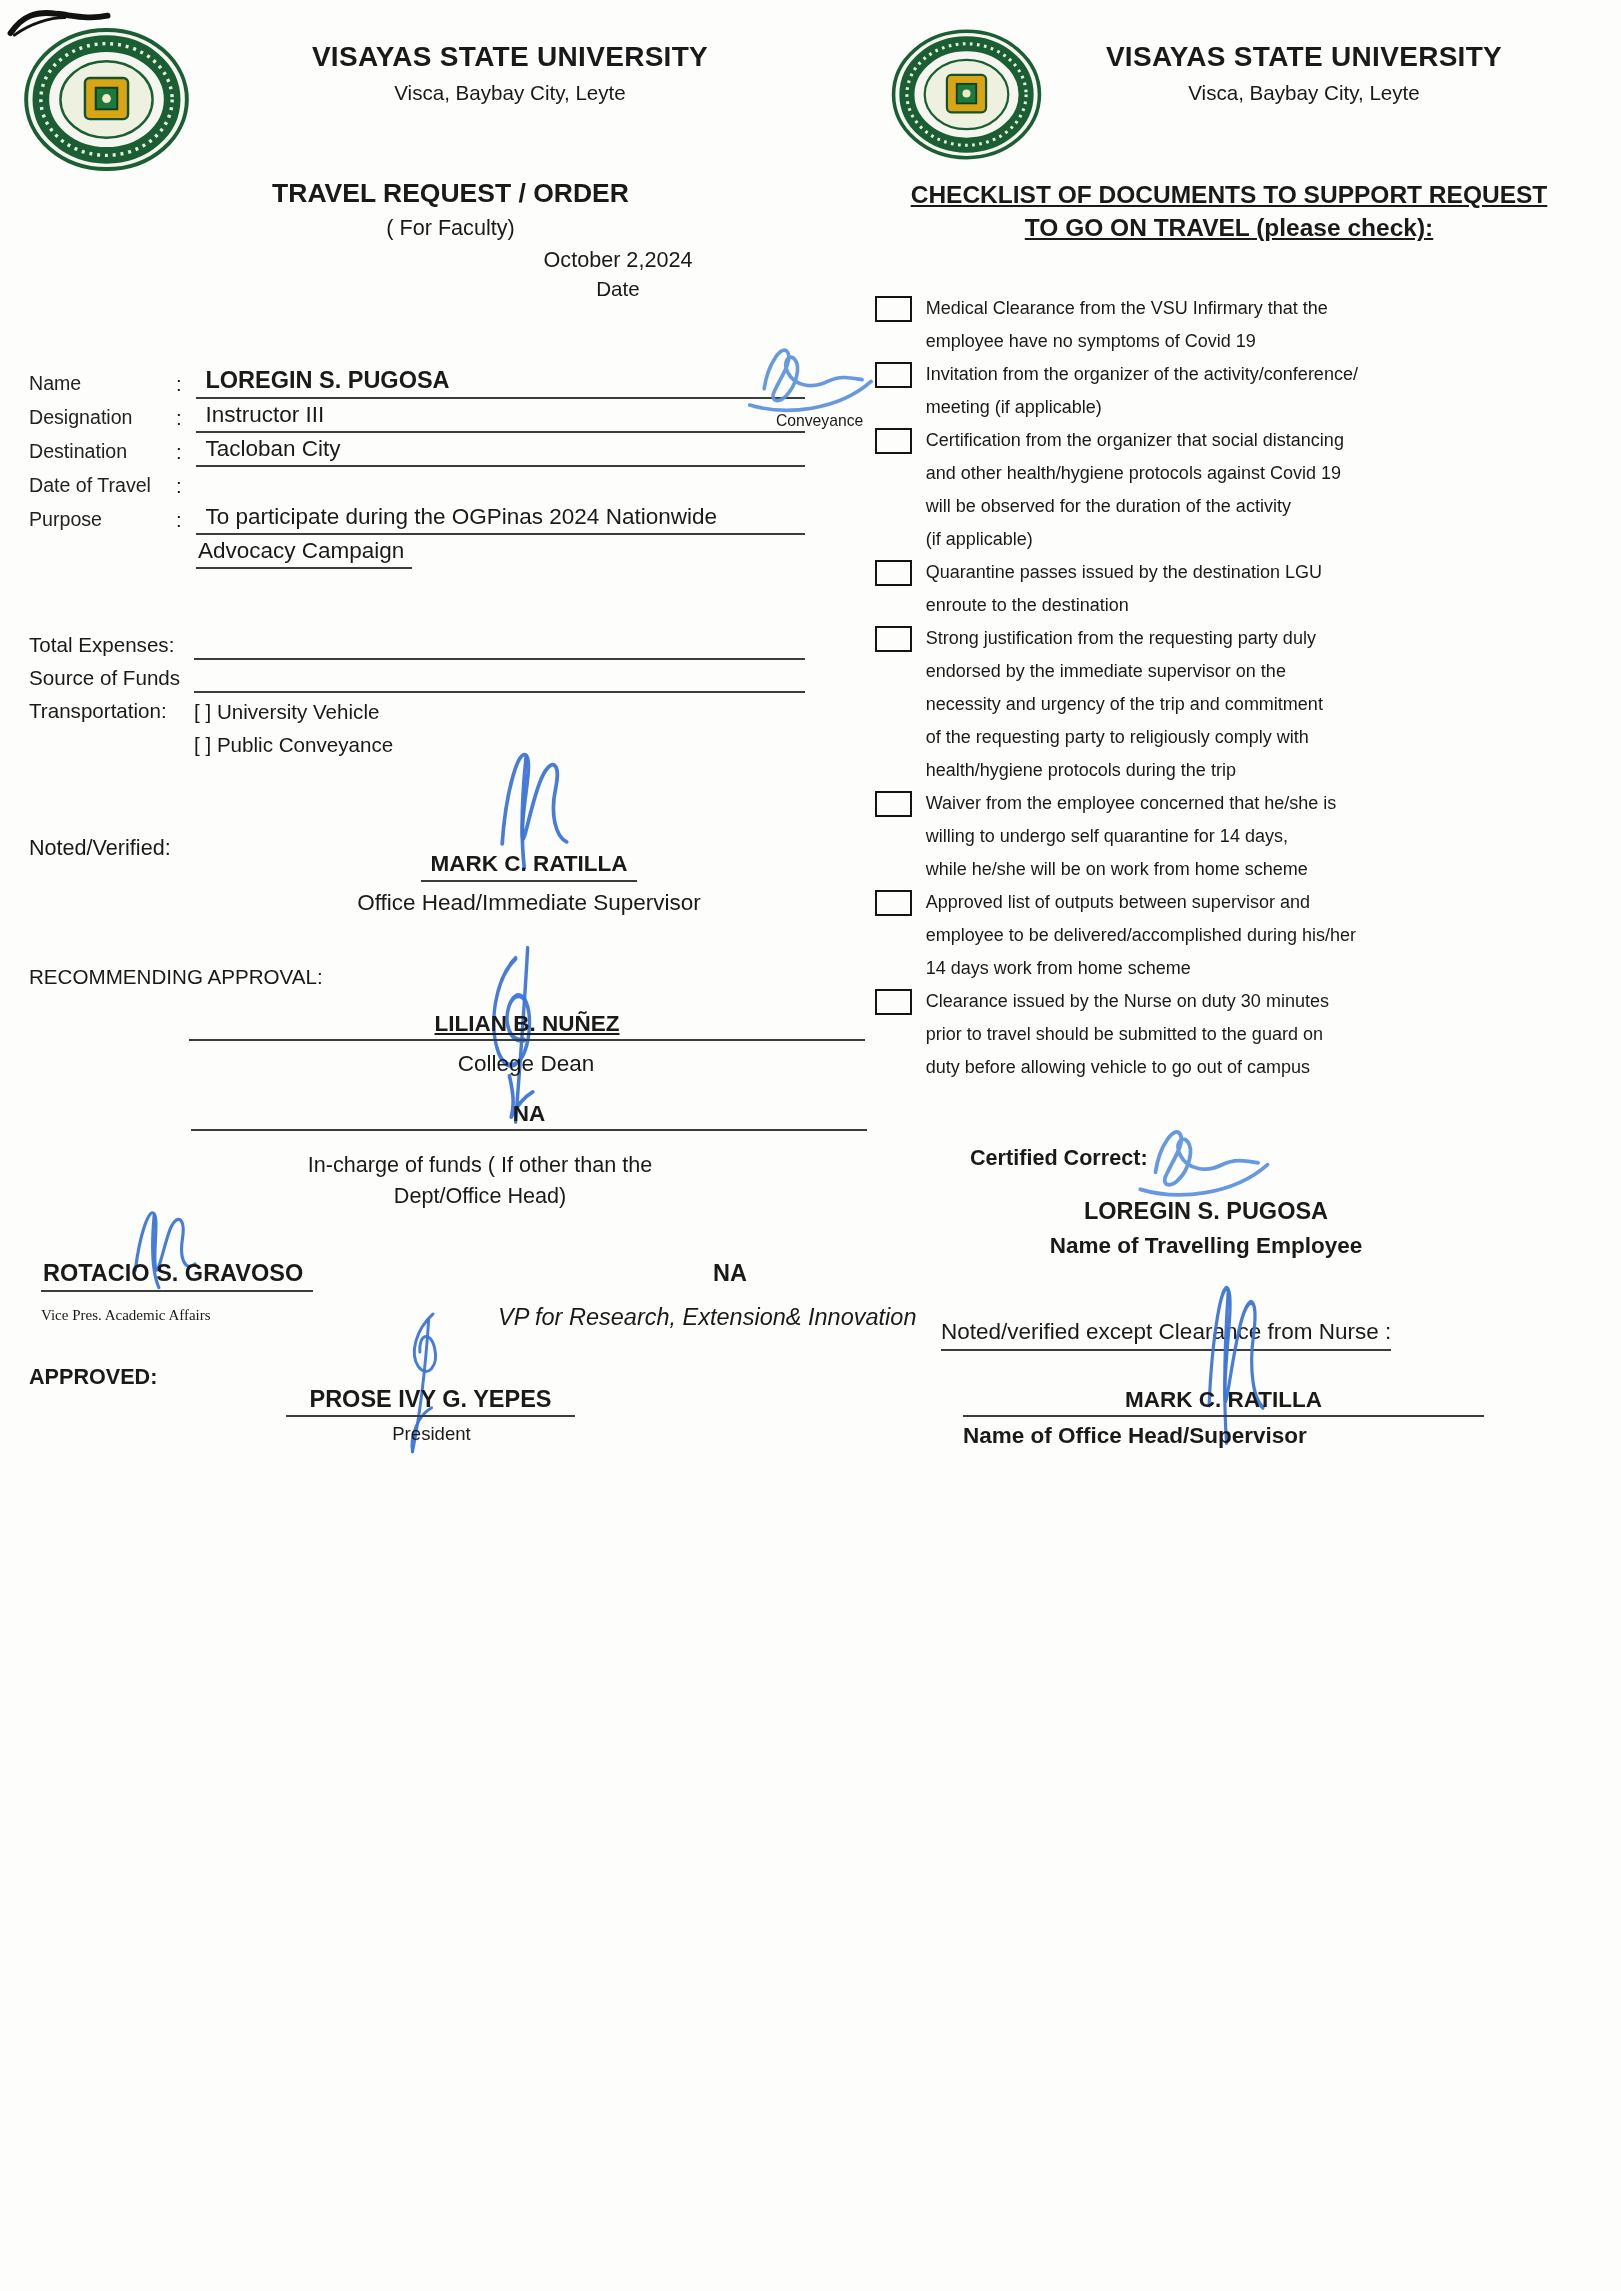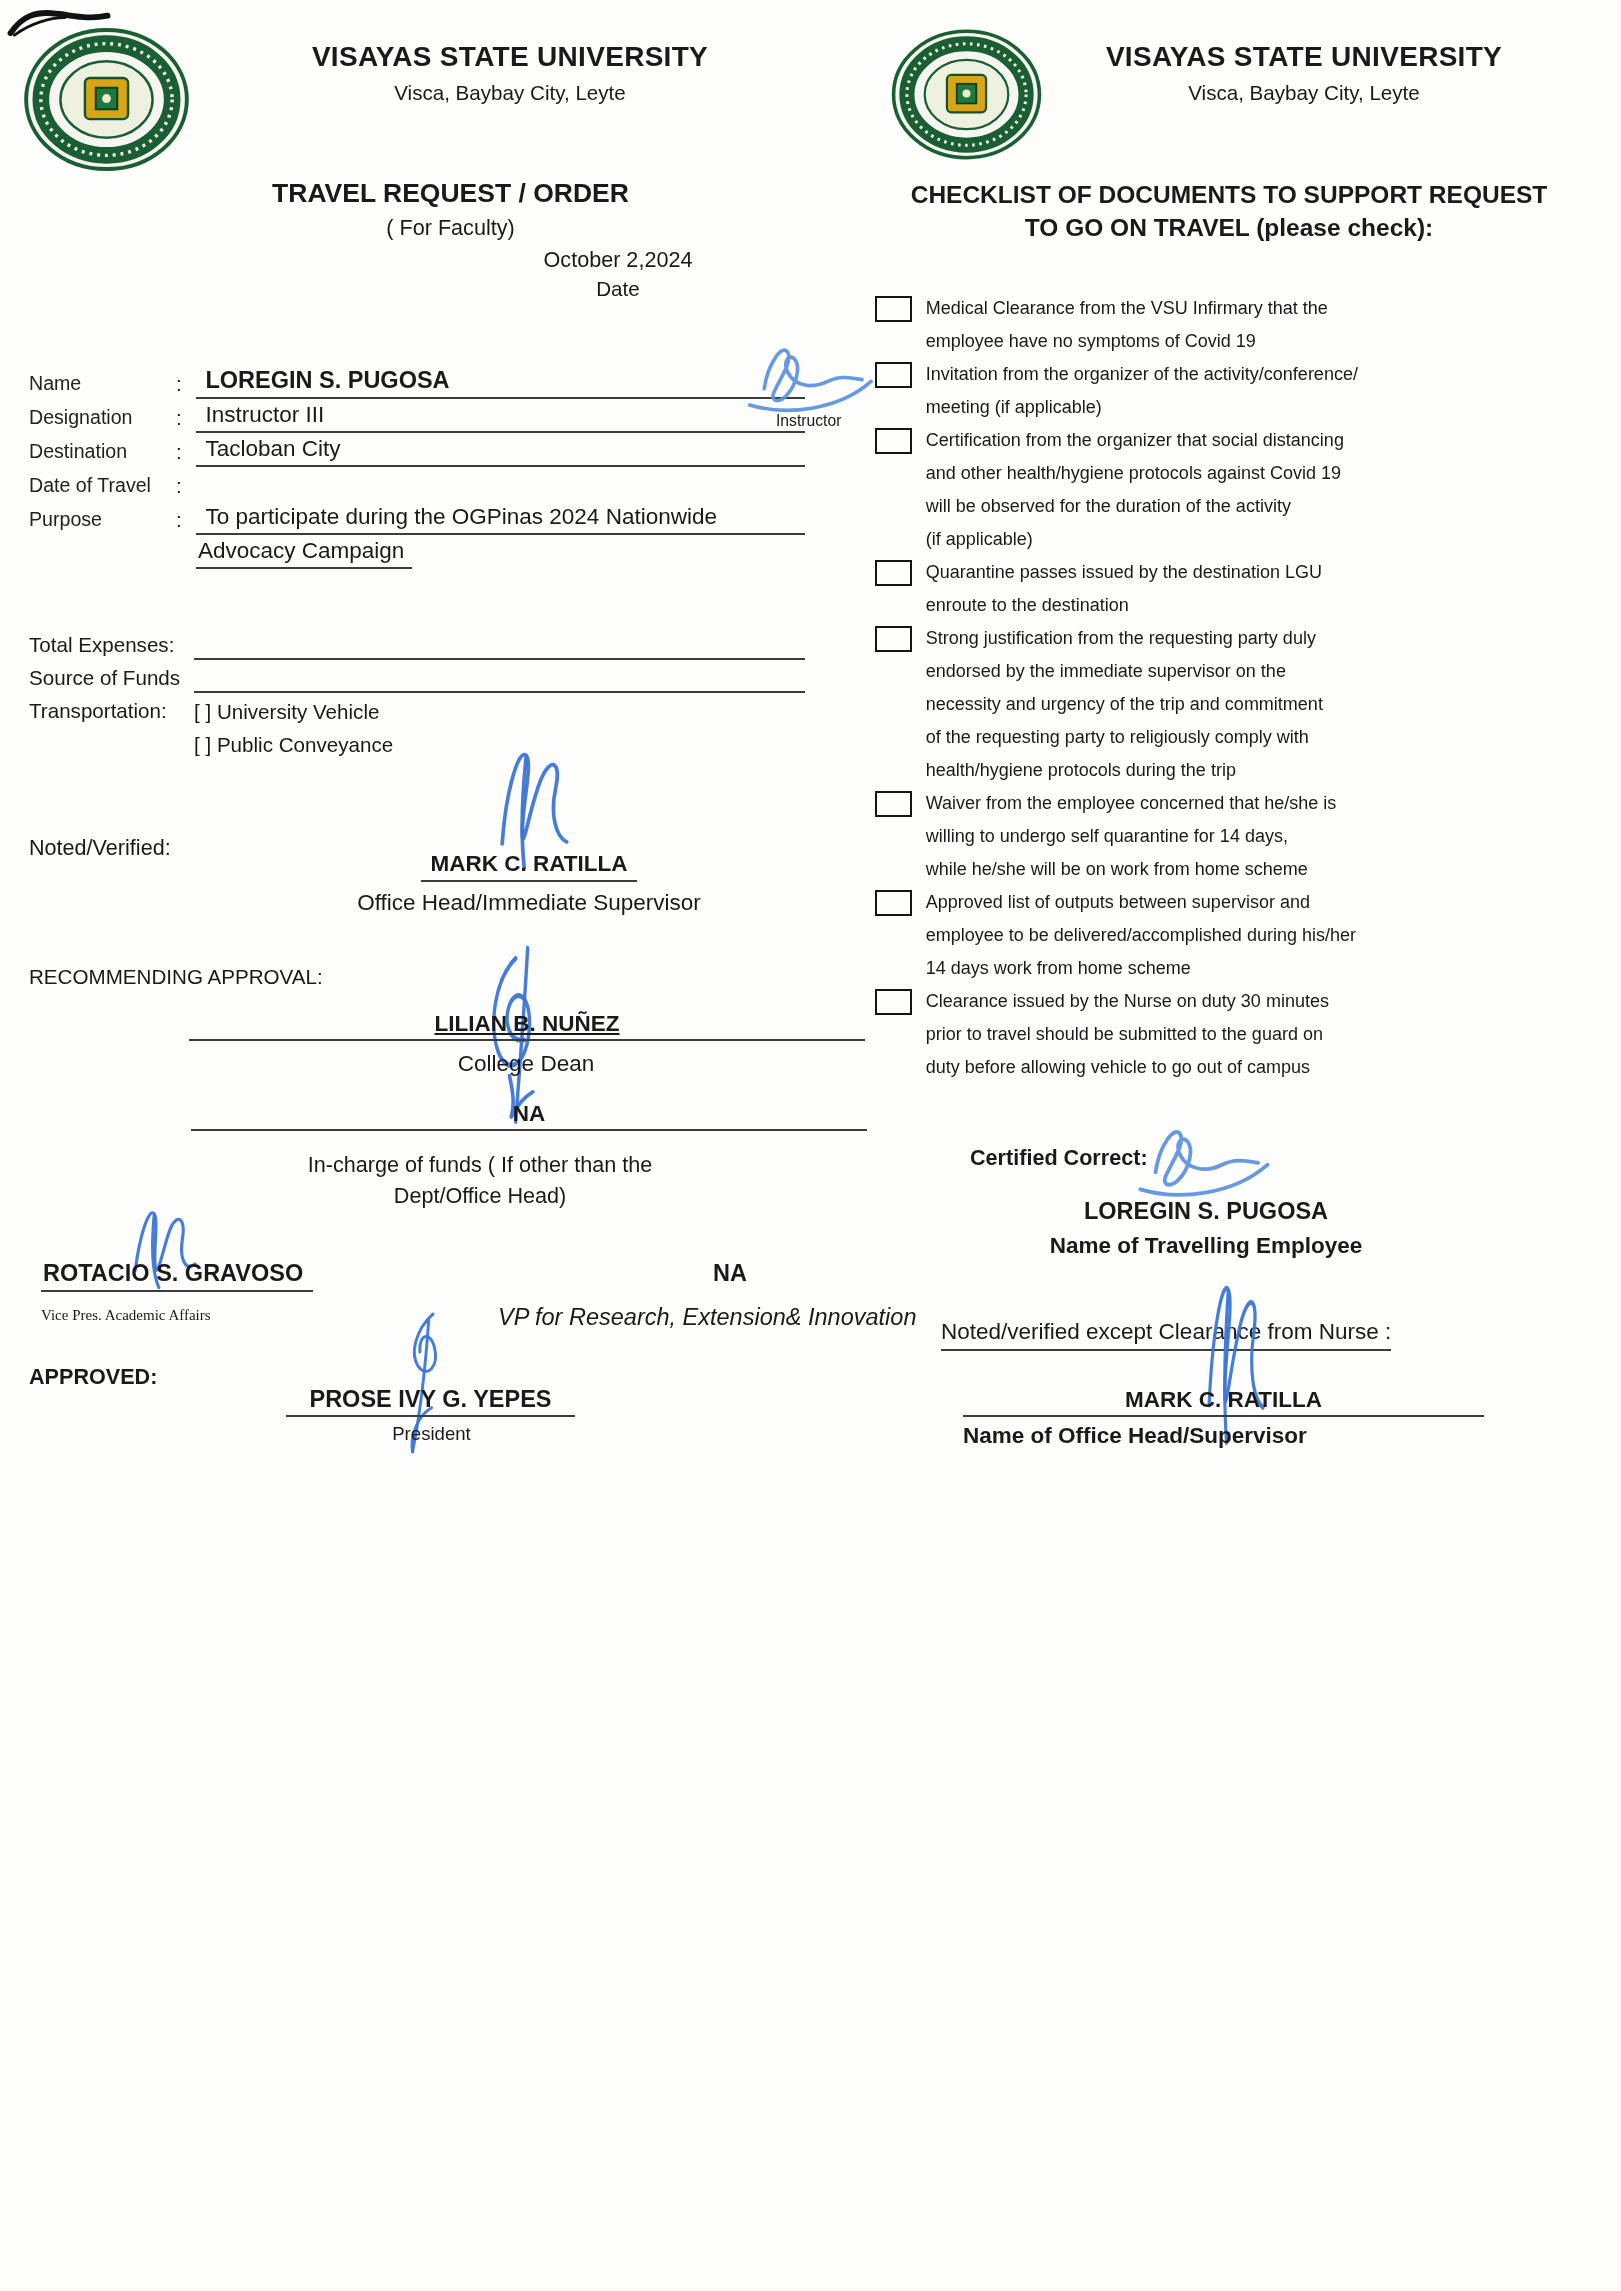--- a/index.html
+++ b/index.html
@@ -104,21 +104,21 @@
     </div>
     <div class="frow" style="padding-left:167px;">
       <span class="fval2">Advocacy Campaign</span>
     </div>
   </div>
 
   <svg class="abs sig light" style="left:737px; top:327px;" width="145" height="98" viewBox="0 0 160 100">
     <path d="M30,64 C34,36 50,14 56,24 C62,34 44,58 40,70 C38,78 46,80 54,72 C66,60 70,40 64,32 C58,24 50,34 56,46 C64,62 84,64 100,56 C114,49 126,52 138,54"></path>
     <path d="M14,82 C54,94 112,88 148,56"></path>
   </svg>
-  <div class="abs" style="left:776px; top:412px; font-size:15.7px;">Instructor</div>
+  <div class="abs" style="left:776px; top:412px; font-size:15.7px;">Conveyance</div>
 
   <div class="abs" style="left:29px; top:627px; width:776px;">
     <div class="erow">
       <div class="elabel">Total Expenses:</div>
       <div class="eline"></div>
     </div>
     <div class="erow">
       <div class="elabel">Source of Funds</div>
       <div class="eline"></div>
     </div>
@@ -199,21 +199,21 @@
       <rect x="75" y="63" width="22" height="22" fill="#1c7a3f" stroke="#0e3d20" stroke-width="2"></rect>
       <circle cx="86" cy="74" r="4.5" fill="#f3e9c6"></circle>
     </svg>
   </div>
 
   <div class="abs ctr" style="left:1054px; top:41px; width:500px;">
     <div class="b" style="font-size:28px; letter-spacing:0.3px;">VISAYAS STATE UNIVERSITY</div>
     <div style="font-size:20.6px; margin-top:7.8px;">Visca, Baybay City, Leyte</div>
   </div>
 
-  <div class="abs ctr b" style="left:880px; top:178px; width:698px; font-size:24.5px; line-height:33px;">
+  <div class="abs ctr b" style="left:880px; top:178px; width:698px; font-size:24.5px; line-height:33px;text-decoration:underline;">
     <div>CHECKLIST OF DOCUMENTS TO SUPPORT REQUEST</div>
     <div>TO GO ON TRAVEL (please check):</div>
   </div>
 
   <div class="abs" style="left:875px; top:292px; width:737px;">
     <div class="citem">
       <span class="cbx"></span>
       <span class="ctext">Medical Clearance from the VSU Infirmary that the
 employee have no symptoms of Covid 19</span>
     </div>

